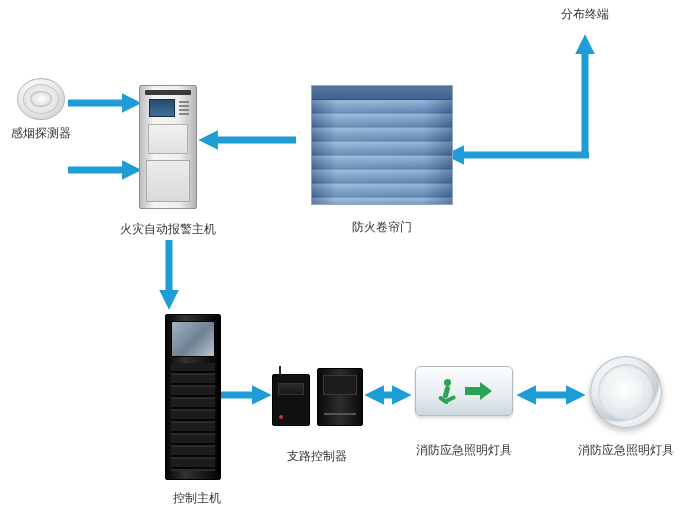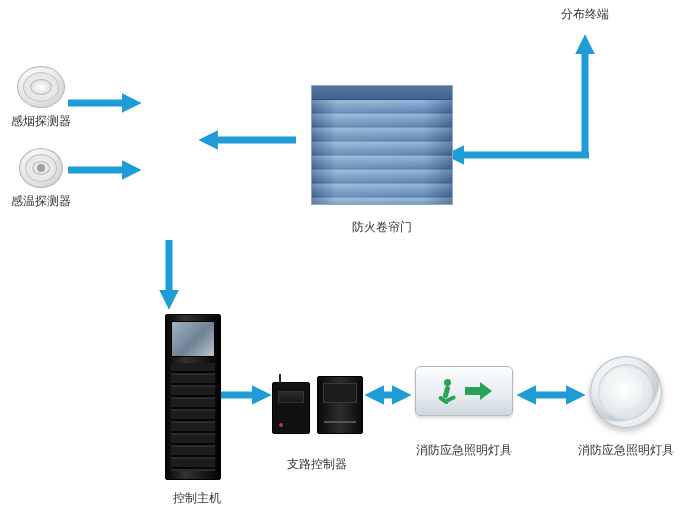--- a/index.html
+++ b/index.html
@@ -109,54 +109,56 @@
       <line x1="216" y1="395" x2="254" y2="395" marker-start="url(#ah)" marker-end="url(#ah)"></line>
       <line x1="382" y1="395" x2="394" y2="395" marker-start="url(#ah)" marker-end="url(#ah)"></line>
       <line x1="534" y1="395" x2="568" y2="395" marker-start="url(#ah)" marker-end="url(#ah)"></line>
     </g>
   </svg>
 
   <div class="node" style="left:545px;top:6px;width:80px;">
     <div class="lbl">分布终端</div>
   </div>
 
-  <div class="node" style="left:8px;top:66px;width:66px;">
+  <div class="node" style="left:8px;top:78px;width:66px;">
     <div class="detector">
       <div class="det-mid"></div>
       <div class="det-core"></div>
     </div>
     <div class="lbl">感烟探测器</div>
   </div>
 
-  <div class="node" style="left:8px;top:148px;width:66px;">
-    <div class="detector small">
-      <div class="det-mid"></div>
-      <div class="det-core"></div>
-      <div class="det-dot"></div>
+
+  <div class="node" style="left:118px;top:85px;width:100px;">
+    <div class="cab-light" style="margin-bottom:12px;">
+      <div class="cl-top"></div>
+      <div class="cl-screen"></div>
+      <div class="cl-btns"></div>
+      <div class="cl-panel"></div>
+      <div class="cl-door"></div>
     </div>
-    <div class="lbl">感温探测器</div>
+    <div class="lbl">火灾自动报警主机</div>
   </div>
-
 
   <div class="node" style="left:300px;top:85px;width:164px;">
     <div class="door">
       <div class="door-top"></div>
     </div>
     <div class="lbl">防火卷帘门</div>
   </div>
 
   <div class="node" style="left:115px;top:314px;width:106px;align-items:flex-end;">
     <div class="cab-dark" style="margin-bottom:10px;">
       <div class="cd-screen"></div>
       <div class="cd-slots"></div>
     </div>
     <div class="lbl">控制主机</div>
   </div>
 
-  <div class="node" style="left:268px;top:367px;width:98px;">
+  <div class="node" style="left:268px;top:359px;width:98px;">
     <div class="branch" style="margin-bottom:22px;">
       <div class="bc-a">
         <div class="bc-ant"></div>
         <div class="bc-strip"></div>
         <div class="bc-dot"></div>
       </div>
       <div class="bc-b">
         <div class="bc-face"></div>
         <div class="bc-line"></div>
       </div>

